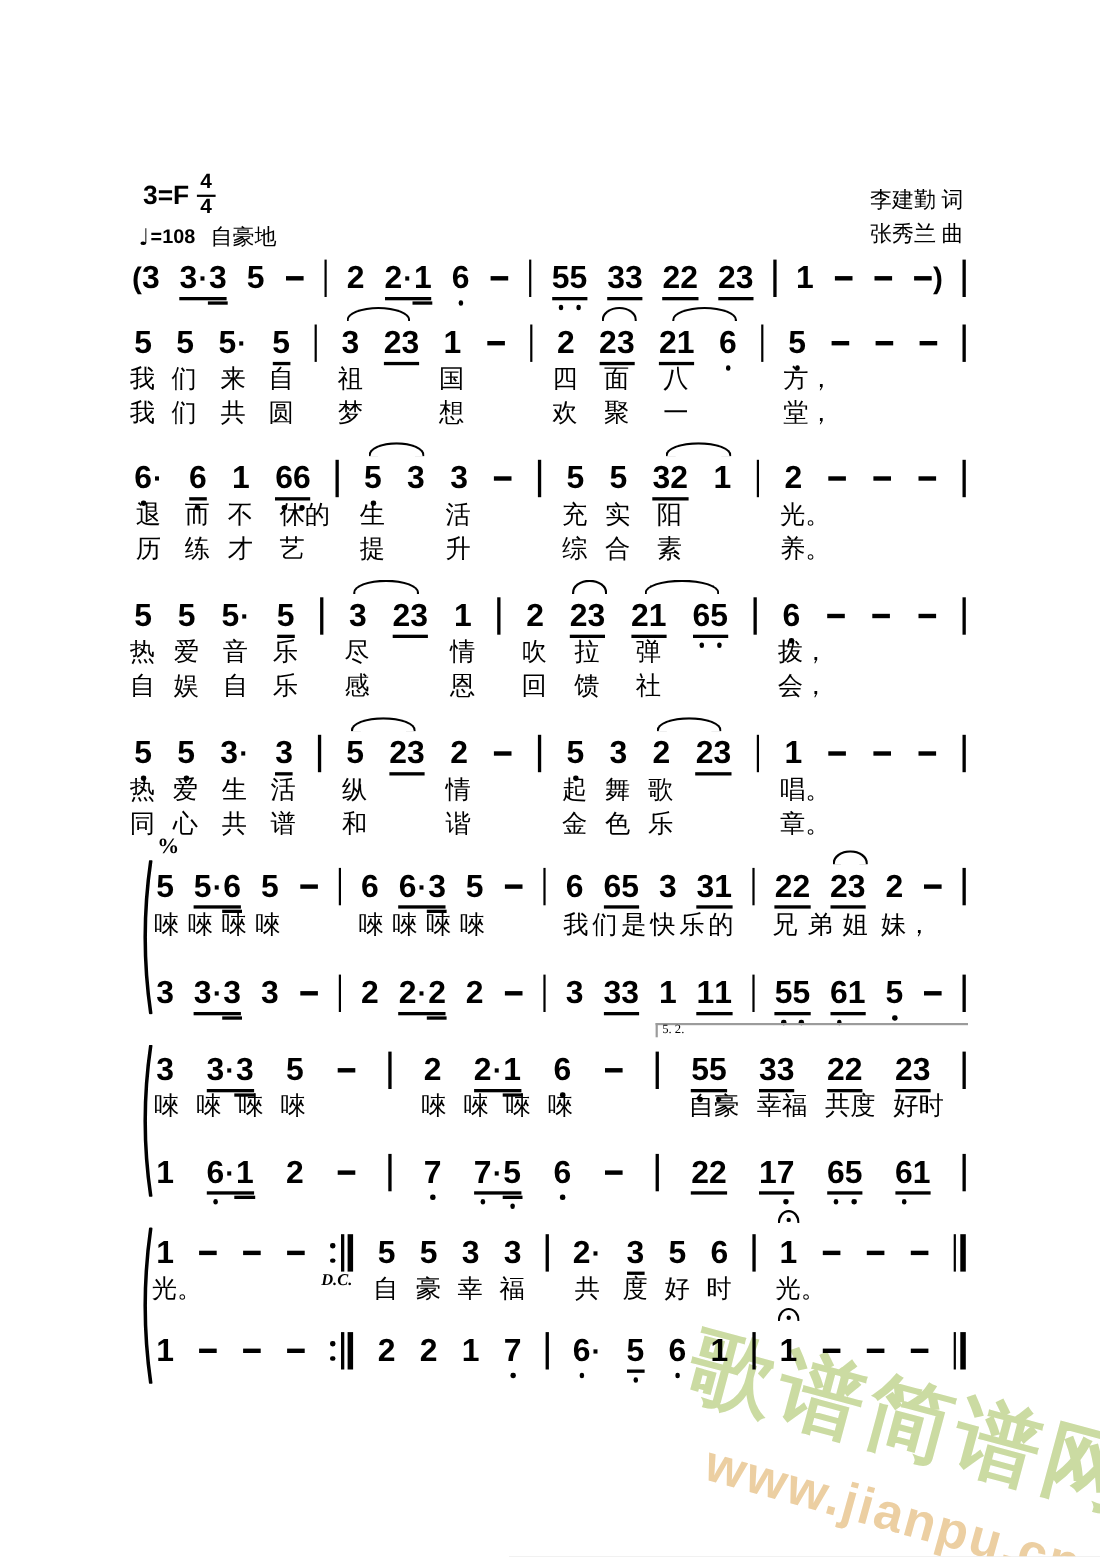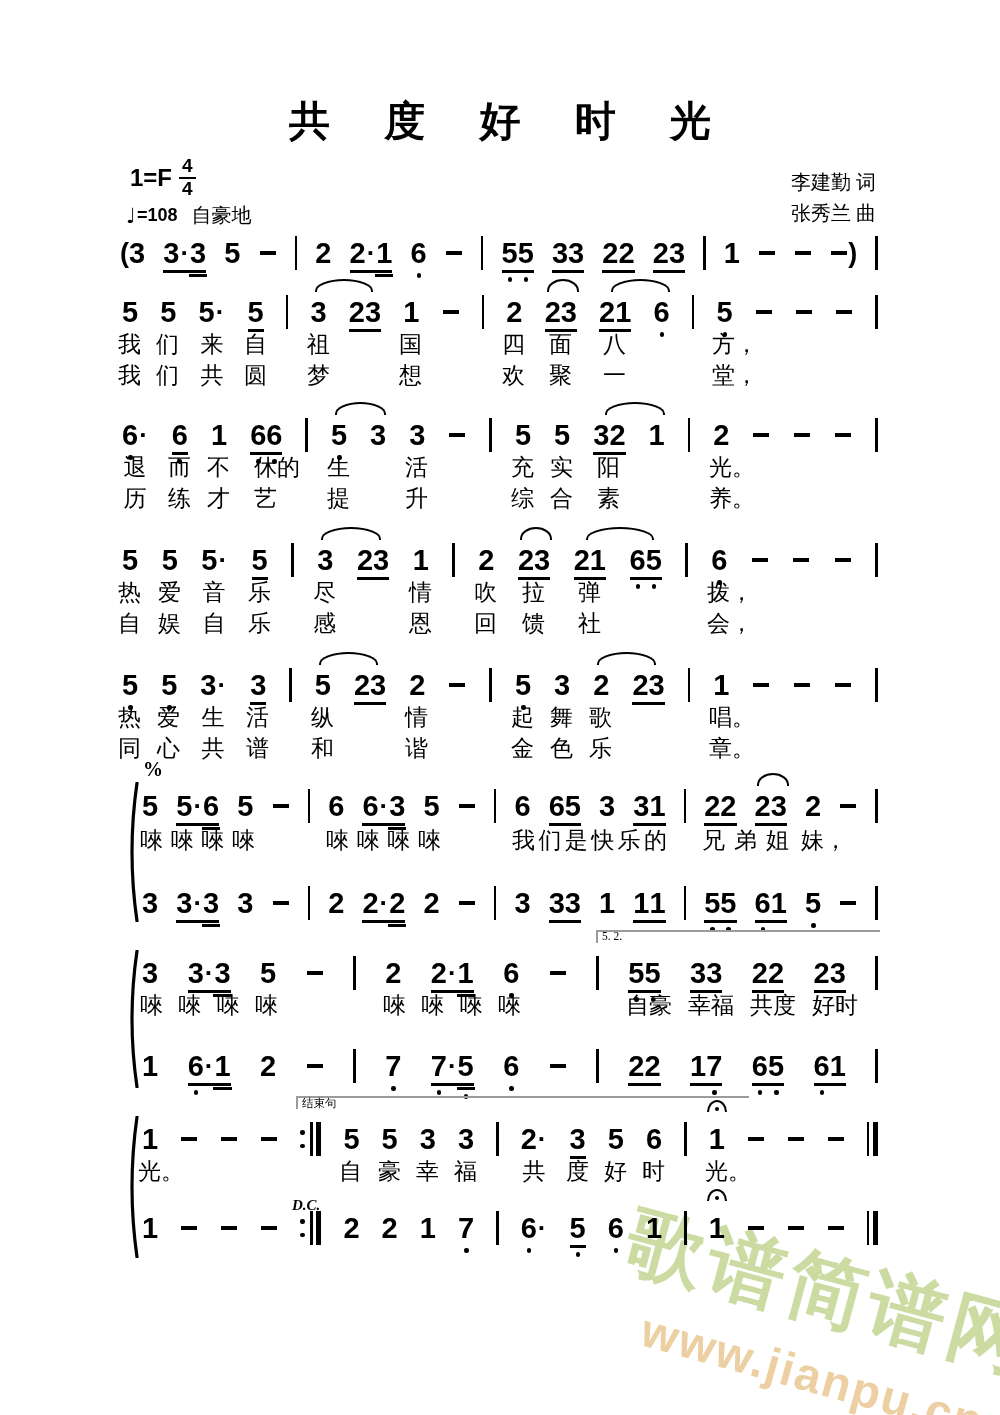--- a/index.html
+++ b/index.html
@@ -45,40 +45,39 @@
       border-radius:50% 50% 0 0/100% 100% 0 0;}
   .fd{position:absolute;left:50%;margin-left:-2px;top:7px;width:4px;height:4px;background:#000;border-radius:50%;}
   .lyr-word{position:absolute;font-family:"Liberation Serif",serif;font-size:23px;
             white-space:nowrap;line-height:1.2;color:#000;}
   .jbox{display:flex;justify-content:space-between;white-space:normal;}
   .volta,.endb{position:absolute;top:-26px;height:11px;
                border-top:2.5px solid #9b9b9b;border-left:2.5px solid #9b9b9b;}
   .vlabel{position:absolute;left:4px;top:-2px;font-size:11.5px;
           font-family:"Liberation Serif",serif;color:#000;}
   .dcl{position:absolute;font-family:"Liberation Serif",serif;font-style:italic;
-       font-size:15px;font-weight:600;color:#000;margin-top:41px;}
+       font-size:15px;font-weight:600;color:#000;}
   .segno{position:absolute;top:-31px;font-family:"Liberation Serif",serif;
          font-weight:700;font-size:20px;color:#000;}
   .brace{position:absolute;z-index:2;}
   
   .wm1{position:absolute;left:642px;top:1188px;z-index:1;font-weight:700;font-size:78px;
        letter-spacing:5px;transform:rotate(15deg);transform-origin:left top;white-space:nowrap;
        font-family:"Liberation Sans",sans-serif;}
   .wm2{position:absolute;left:650px;top:1302px;z-index:1;font-weight:700;font-size:47px;
        letter-spacing:2px;transform:rotate(15.5deg);transform-origin:left top;white-space:nowrap;
        font-family:"Liberation Sans",sans-serif;}
 </style>
 </head>
 <body>
 
 <div class="page" id="page">
-  <div class="title">共 度 好 时 光</div>
 
   <div class="keysig">
-    <span>1=F</span>
+    <span>3=F</span>
     <span class="frac">
       <span class="fn">4</span>
       <span class="fd2">4</span>
     </span>
   </div>
 
   <div class="tempo">
     <span class="nq">♩</span>
     <span>=108</span>
     <span class="expr">自豪地</span>
@@ -963,23 +962,20 @@
       <div class="lyr-word" style="top: 36px; left: -4px;">光。</div>
       <div class="lyr-word" style="top: 36px; left: 197px;">自</div>
       <div class="lyr-word" style="top: 36px; left: 236px;">豪</div>
       <div class="lyr-word" style="top: 36px; left: 274px;">幸</div>
       <div class="lyr-word" style="top: 36px; left: 312px;">福</div>
       <div class="lyr-word" style="top: 36px; left: 380.5px;">共</div>
       <div class="lyr-word" style="top: 36px; left: 424px;">度</div>
       <div class="lyr-word" style="top: 36px; left: 462px;">好</div>
       <div class="lyr-word" style="top: 36px; left: 500px;">时</div>
       <div class="lyr-word" style="top: 36px; left: 563px;">光。</div>
-      <div class="endb" style="left: 154px; width: 451px;">
-        <span class="vlabel">结束句</span>
-      </div>
       <div class="dcl" style="left: 150px; top: 34px;">D.C.</div>
     </div>
     <div class="mline" style="top: 1211px; left: 142px; width: 736px;">
       <div class="notes">
         <span class="cell n">
           <span class="ch">1</span>
         </span>
         <span class="cell d">
           <i class="dash"></i>
         </span>

